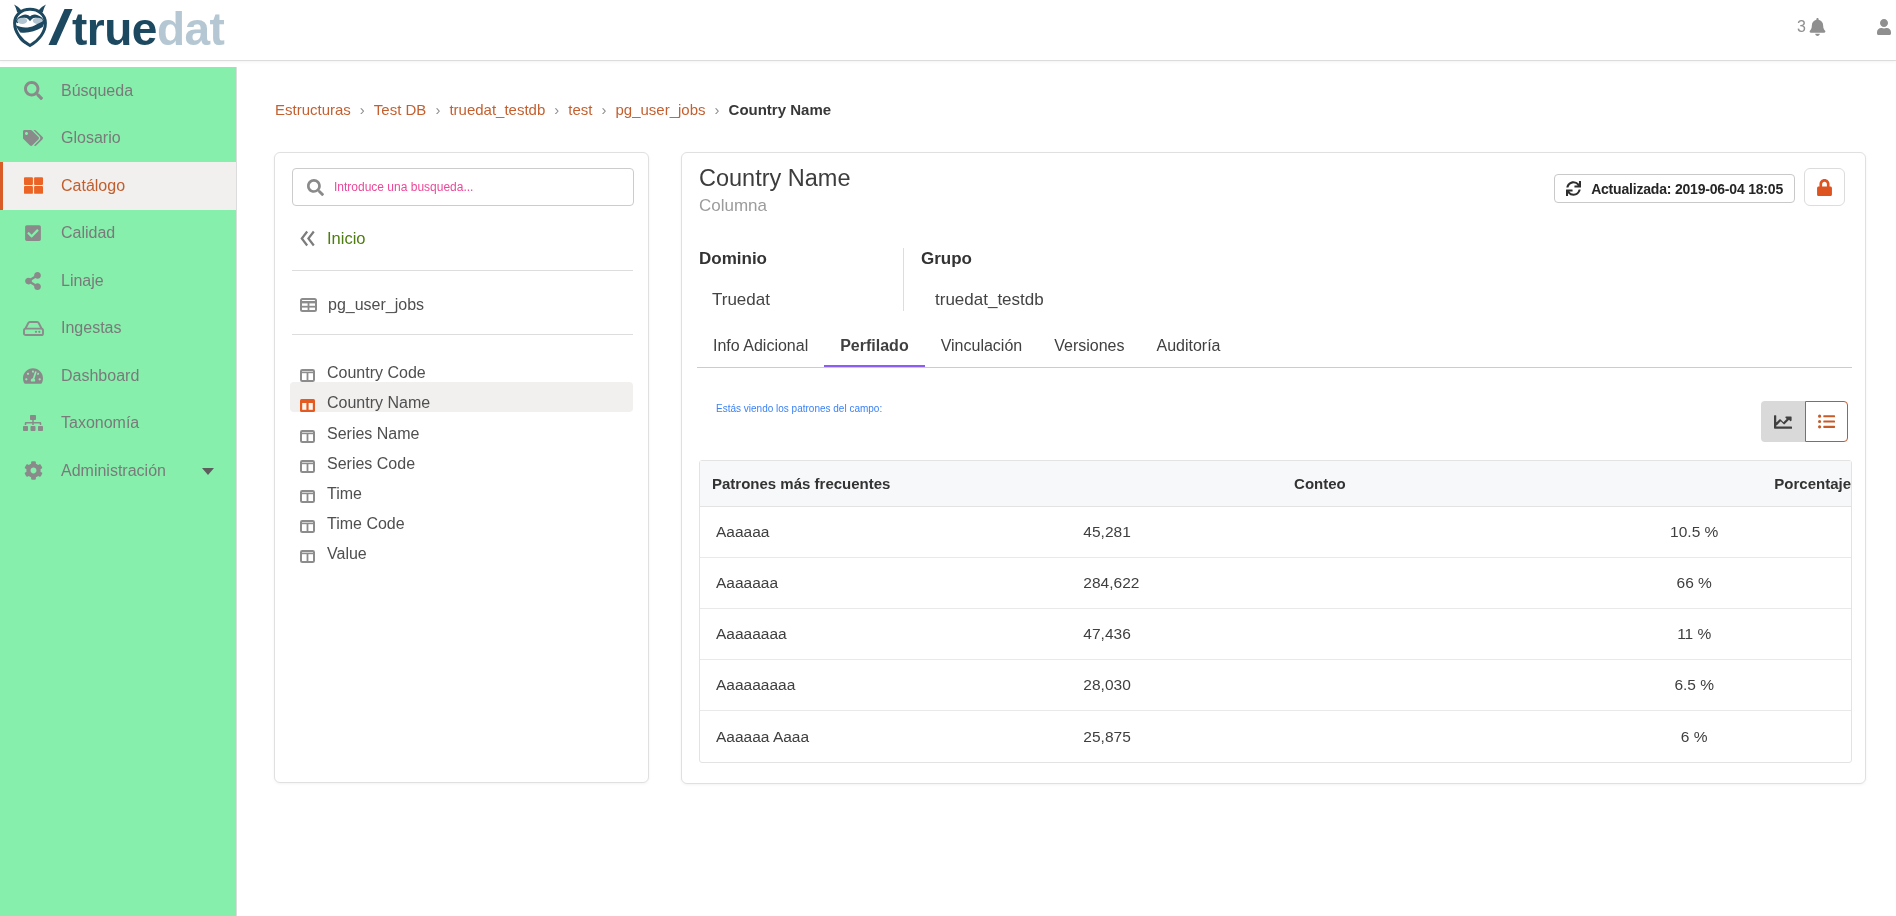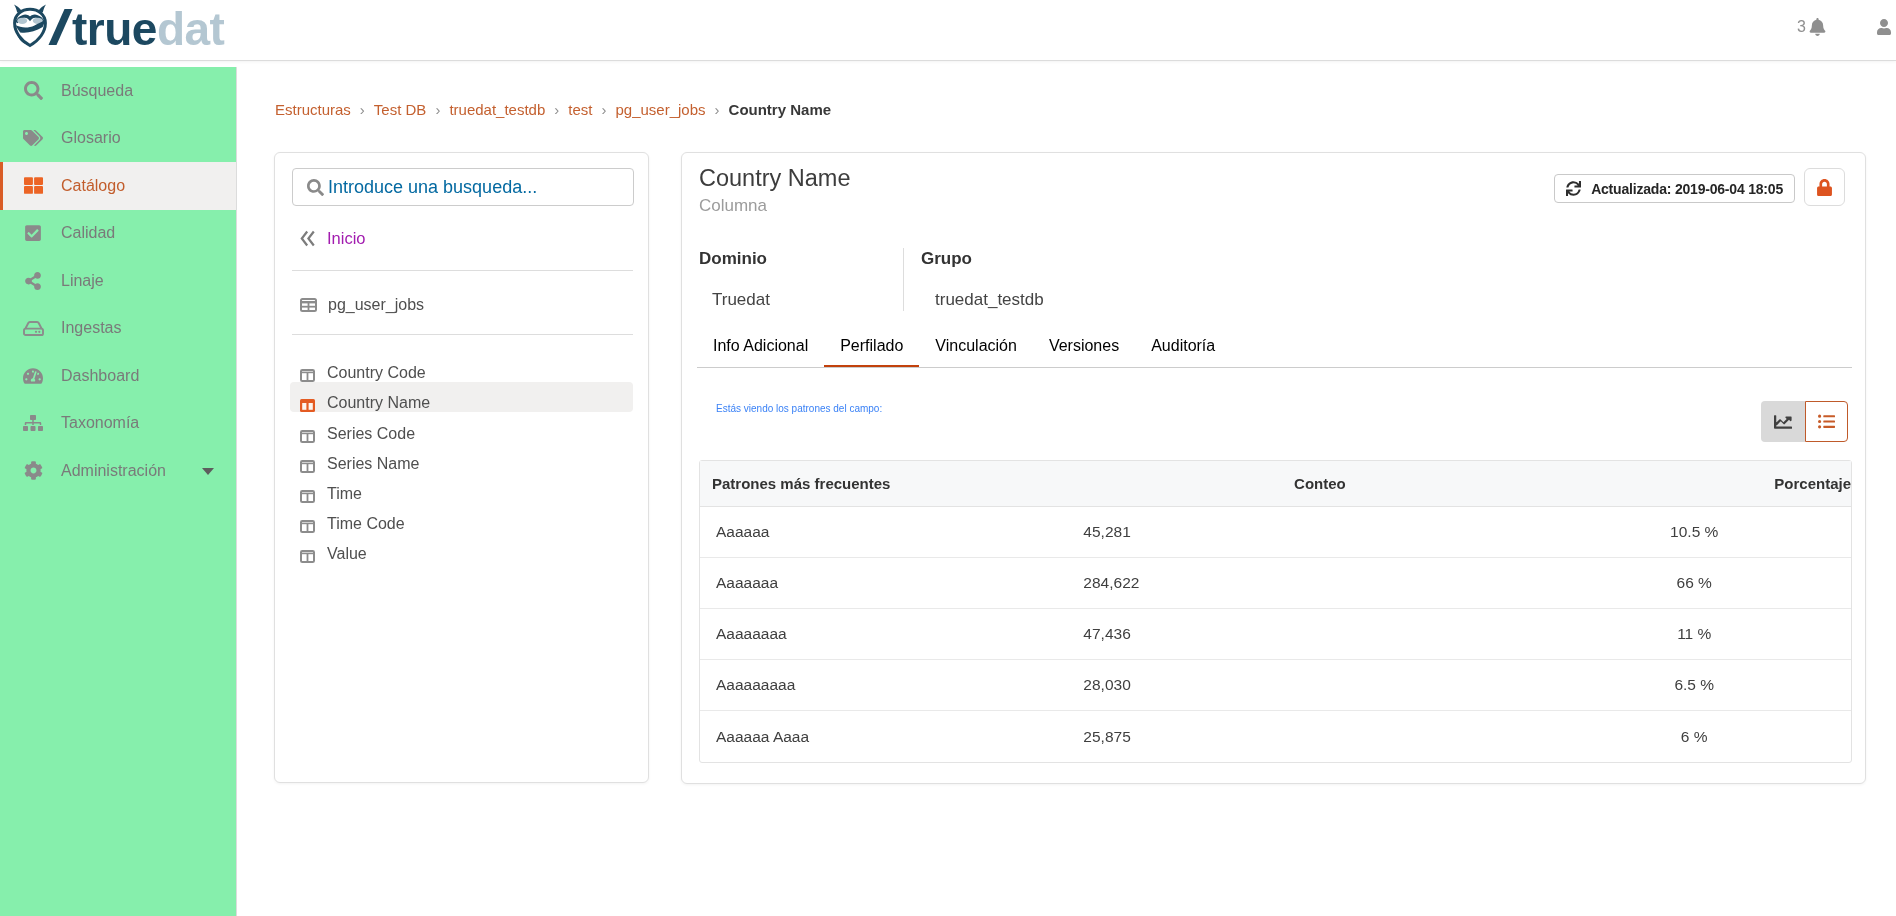--- a/index.html
+++ b/index.html
@@ -20,41 +20,41 @@
 
 .crumbs{position:absolute;left:275px;top:101px;font-size:15px;color:#c4602f;display:flex;align-items:center;white-space:nowrap}
 .crumbs .sep{color:#8f8f8f;margin:0 9px;font-size:15px;font-family:"Liberation Sans",sans-serif}
 .crumbs .last{color:#383838;font-weight:bold}
 
 .card{position:absolute;background:#fff;border:1px solid #e0e0e0;border-radius:6px;box-shadow:0 1px 3px rgba(0,0,0,.05)}
 .card-l{left:274px;top:152px;width:375px;height:631px}
 .card-r{left:681px;top:152px;width:1185px;height:632px}
 
 .search-box{position:absolute;left:17px;top:15px;width:342px;height:38px;border:1px solid #ccc;border-radius:4px;display:flex;align-items:center}
-.search-box .ph{color:#0369a1;font-size:18px;margin-left:4px}
+.search-box .ph{color:#ec4899;font-size:12px;margin-left:10px}
 .search-box svg{margin-left:14px}
-.inicio{position:absolute;left:25px;top:228px;display:flex;align-items:center;color:#a21caf;font-size:16.5px}
+.inicio{position:absolute;left:25px;top:228px;display:flex;align-items:center;color:#4d7c0f;font-size:16.5px}
 .divider{position:absolute;left:17px;width:341px;border-top:1px solid #ddd}
 .tbl-row{position:absolute;left:25px;display:flex;align-items:center;color:#4f4f4f;font-size:16px}
 .col-list{position:absolute;left:15px;top:199px;width:343px}
 .col-row{height:30.2px;display:flex;align-items:flex-end;color:#4f4f4f;font-size:16px;border-radius:4px}
 .col-row .cic{width:15px;margin-left:10px;margin-right:12px;display:flex}
 .col-row.sel{background:#f1f0ef}
 
 .r-title{position:absolute;left:17px;top:12px;font-size:23.5px;color:#3d3d3d}
 .r-sub{position:absolute;left:17px;top:43px;font-size:17px;color:#9c9c9c}
 .btn-upd{position:absolute;right:70px;top:21px;height:29px;border:1px solid #c9c9c9;border-radius:4px;display:flex;align-items:center;padding:12px 11px;font-size:14px;letter-spacing:-0.2px;font-weight:bold;color:#262626;background:#fff}
 .btn-upd svg{margin-right:10px}
 .btn-lock{position:absolute;right:20px;top:15px;width:41px;height:38px;border:1px solid #dcdcdc;border-radius:6px;background:#fff;display:flex;align-items:center;justify-content:center}
 .dom-label{position:absolute;font-size:17px;font-weight:bold;color:#333}
 .dom-val{position:absolute;font-size:17px;color:#444}
 .vdiv{position:absolute;left:221px;top:95px;height:63px;border-left:1px solid #ddd}
 .tabs{position:absolute;left:15px;top:175px;display:flex}
-.tab{padding:9px 16px 0;height:40px;display:flex;align-items:flex-start;font-size:16px;color:#000000;border-bottom:3px solid transparent}
-.tab.on{font-weight:normal;border-bottom:3px solid #c2410c}
+.tab{padding:9px 16px 0;height:40px;display:flex;align-items:flex-start;font-size:16px;color:#404040;border-bottom:3px solid transparent}
+.tab.on{font-weight:bold;border-bottom:3px solid #8b5cf6}
 .tabline{position:absolute;left:15px;top:213.5px;width:1155px;border-top:1px solid #ccc}
 .viewing{position:absolute;left:34px;top:250px;font-size:10px;color:#3b82f6}
 .toggles{position:absolute;right:17px;top:248px;display:flex;height:41px}
 .tg{width:44px;display:flex;align-items:center;justify-content:center}
 .tg.chart{background:#d9d9d9;border-radius:4px 0 0 4px}
 .tg.list{background:#fff;border:1px solid #bf5a2a;border-radius:0 4px 4px 0;width:43px}
 
 .ptable{position:absolute;left:17px;top:307px;width:1153px;border:1px solid #e3e3e3;border-radius:3px;font-size:15.5px;color:#3f3f3f;border-collapse:separate;border-spacing:0}
 .ptable th{height:46px;background:#f7f8f9;font-weight:bold;font-size:15px;color:#333;border-bottom:1px solid #e3e3e3}
 .ptable td{height:51px;border-bottom:1px solid #e9e9e9}
@@ -207,30 +207,30 @@
           </svg>
       </span>Country Name</div>
     <div class="col-row"><span class="cic">
       <svg width="15" height="13" viewBox="0 0 15 13">
             <g stroke="#8c8c8c" fill="none">
               <rect x="1" y="1" width="13" height="11" rx="1.3" stroke-width="2"></rect>
               <line x1="1" y1="3.4" x2="14" y2="3.4" stroke-width="1.6"></line>
               <line x1="7.5" y1="3" x2="7.5" y2="12" stroke-width="1.8"></line>
             </g>
           </svg>
+      </span>Series Name</div>
+    <div class="col-row"><span class="cic">
+      <svg width="15" height="13" viewBox="0 0 15 13">
+            <g stroke="#8c8c8c" fill="none">
+              <rect x="1" y="1" width="13" height="11" rx="1.3" stroke-width="2"></rect>
+              <line x1="1" y1="3.4" x2="14" y2="3.4" stroke-width="1.6"></line>
+              <line x1="7.5" y1="3" x2="7.5" y2="12" stroke-width="1.8"></line>
+            </g>
+          </svg>
       </span>Series Code</div>
-    <div class="col-row"><span class="cic">
-      <svg width="15" height="13" viewBox="0 0 15 13">
-            <g stroke="#8c8c8c" fill="none">
-              <rect x="1" y="1" width="13" height="11" rx="1.3" stroke-width="2"></rect>
-              <line x1="1" y1="3.4" x2="14" y2="3.4" stroke-width="1.6"></line>
-              <line x1="7.5" y1="3" x2="7.5" y2="12" stroke-width="1.8"></line>
-            </g>
-          </svg>
-      </span>Series Name</div>
     <div class="col-row"><span class="cic">
       <svg width="15" height="13" viewBox="0 0 15 13">
             <g stroke="#8c8c8c" fill="none">
               <rect x="1" y="1" width="13" height="11" rx="1.3" stroke-width="2"></rect>
               <line x1="1" y1="3.4" x2="14" y2="3.4" stroke-width="1.6"></line>
               <line x1="7.5" y1="3" x2="7.5" y2="12" stroke-width="1.8"></line>
             </g>
           </svg>
       </span>Time</div>
     <div class="col-row"><span class="cic">

